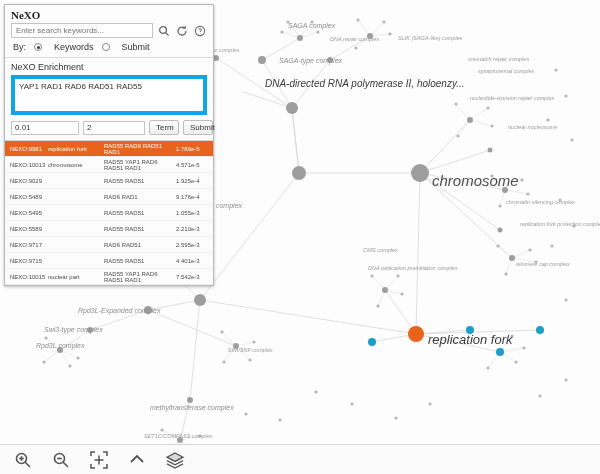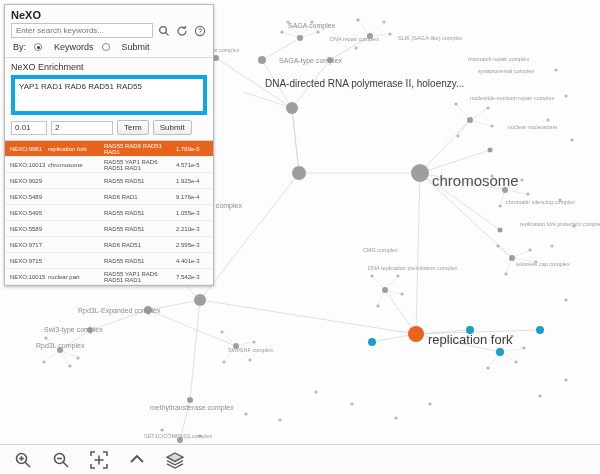--- a/index.html
+++ b/index.html
@@ -27,20 +27,21 @@
     left: 0; top: 0;
     width: 600px; height: 474px;
   }
   #network svg { display: block; }
 
   .node-label {
     position: absolute;
     color: #5a5a5a;
     white-space: nowrap;
     pointer-events: none;
+    font-style: italic;
   }
   .label-xl { font-size: 15px; color: #4e4e4e; }
   .label-lg { font-size: 13px; color: #555; }
   .label-md { font-size: 10px; color: #6b6b6b; }
   .label-sm { font-size: 7px; color: #8d8d8d; }
   .label-xs { font-size: 5.5px; color: #9a9a9a; }
   .label-accent { color: #3b3b3b; }
 
   
   #panel {
@@ -51,20 +52,21 @@
     border: 1px solid #b9b9b9;
     box-shadow: 0 1px 3px rgba(0,0,0,0.25);
     font-size: 9px;
     color: #333;
   }
   #panel-title {
     padding: 4px 6px 2px 6px;
     font-size: 11px;
     font-weight: bold;
     color: #222;
+    font-family: Liberation Serif, serif;
   }
   .search-row {
     display: flex;
     align-items: center;
     padding: 0 6px 4px 6px;
     gap: 4px;
     justify-content: space-between;
   }
   .search-input {
     flex: 1;
@@ -132,21 +134,21 @@
     box-sizing: border-box;
     overflow: hidden;
   }
   .controls-row {
     display: flex;
     align-items: center;
     gap: 4px;
     padding: 5px 6px 5px 6px;
   }
   .num-input {
-    width: 36px; height: 14px;
+    width: 68px; height: 14px;
     border: 1px solid #c4c4c4;
     background: #fff;
     font-size: 8px;
     color: #333;
     padding: 0 3px;
     box-sizing: border-box;
     outline: none;
     font-family: "Liberation Sans", sans-serif;
   }
   .num-input.wide { width: 62px; }

